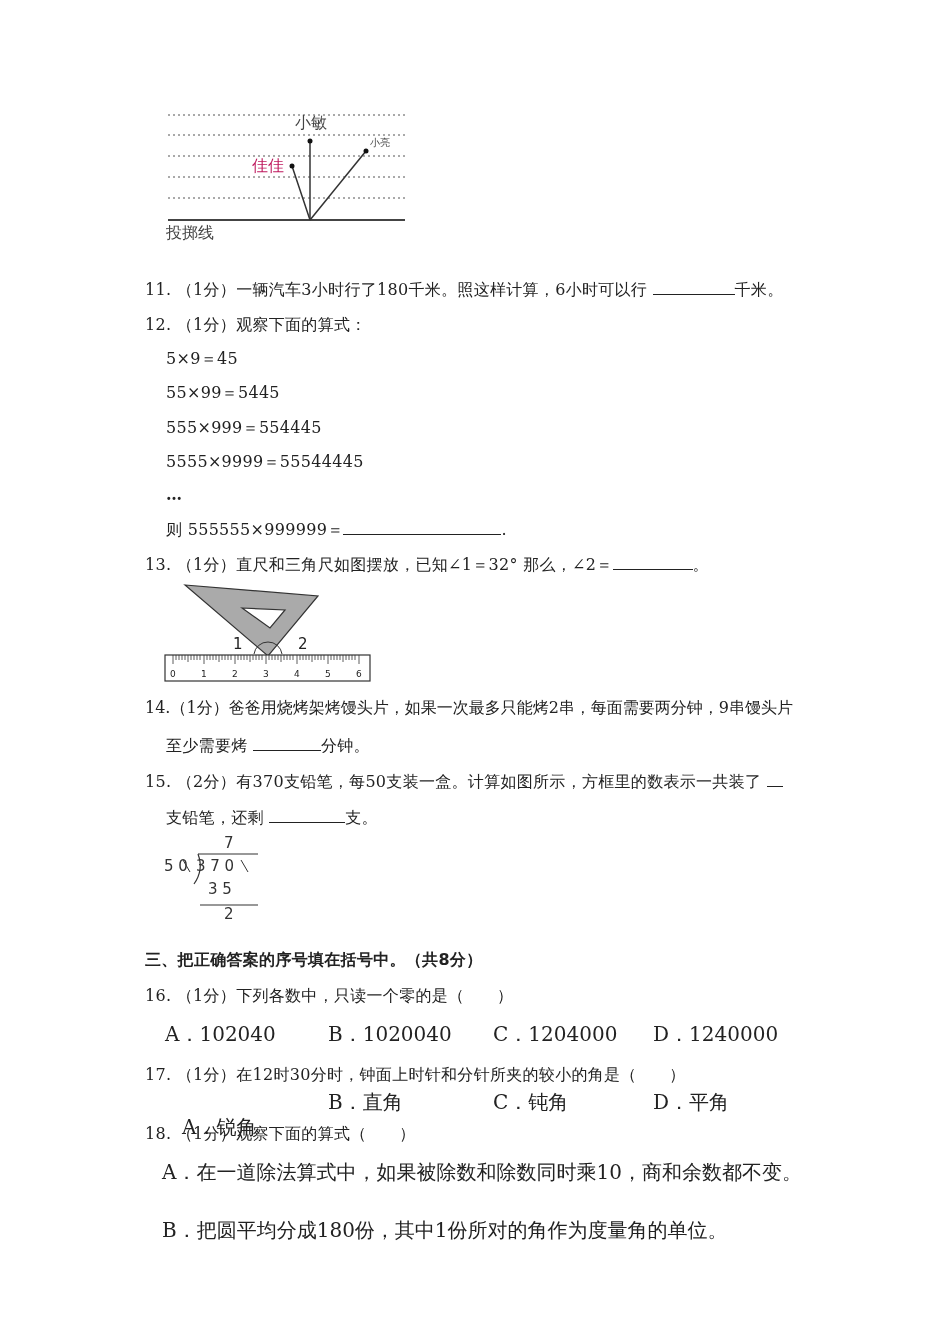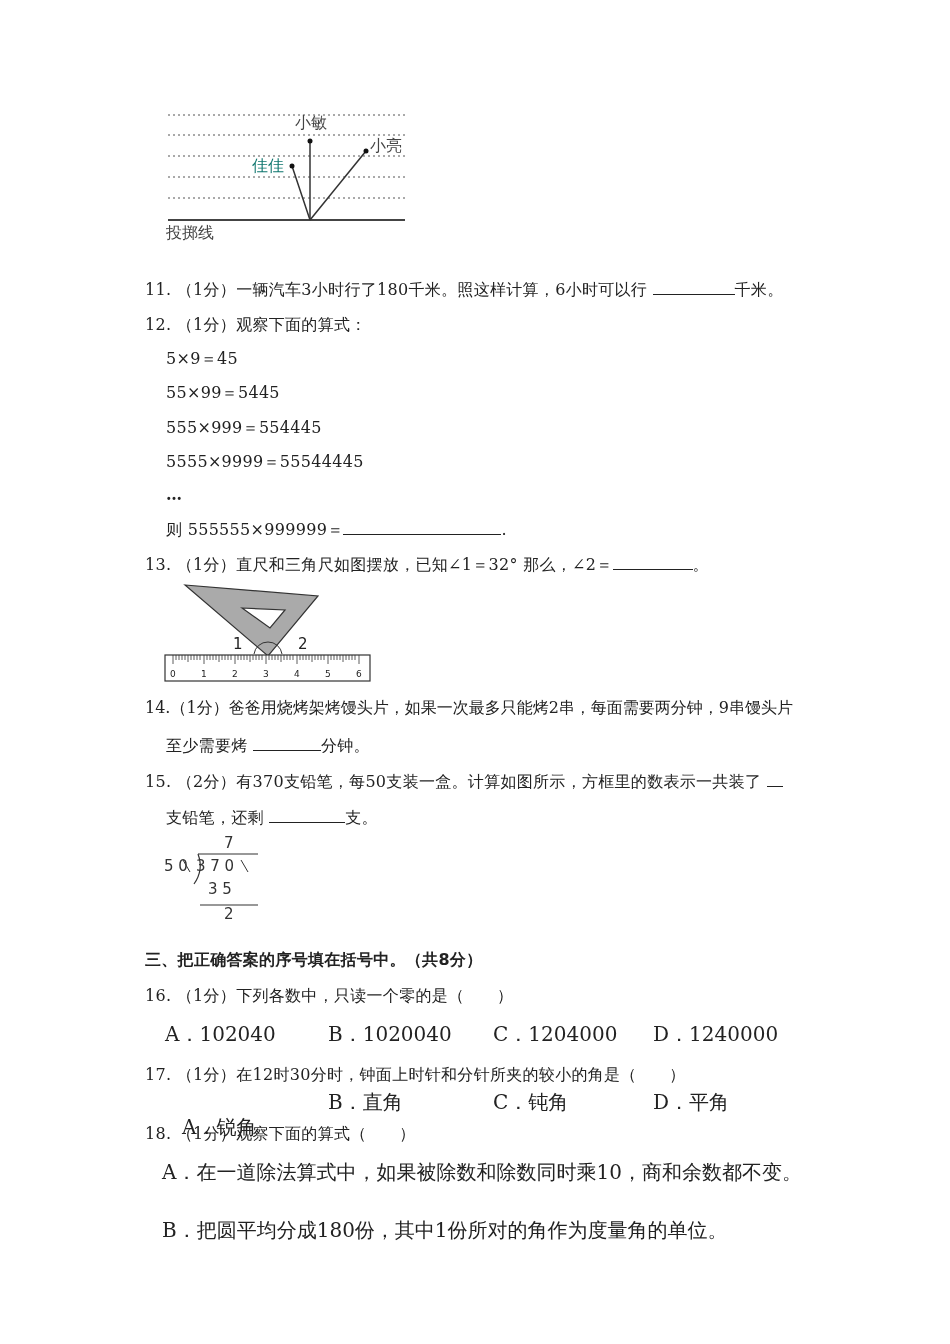--- a/index.html
+++ b/index.html
@@ -27,22 +27,22 @@
     </g>
     <line x1="8" y1="120" x2="245" y2="120" stroke="#444" stroke-width="1.8"></line>
     <line x1="150" y1="120" x2="150" y2="41" stroke="#333" stroke-width="1.5"></line>
     <line x1="150" y1="120" x2="132" y2="66" stroke="#333" stroke-width="1.5"></line>
     <line x1="150" y1="120" x2="206" y2="51" stroke="#333" stroke-width="1.5"></line>
     <circle cx="150" cy="41" r="2.5" fill="#111"></circle>
     <circle cx="132" cy="66" r="2.5" fill="#111"></circle>
     <circle cx="206" cy="51" r="2.5" fill="#111"></circle>
   </svg>
   <span class="abs" style="left:135px; top:13px; font-size:16px; color:#444;">小敏</span>
-  <span class="abs" style="left:210px; top:36px; font-size:16px; color:#444;">小亮</span>
-  <span class="abs" style="left:92px; top:56px; font-size:16px; color:#0f766e;">佳佳</span>
+  <span class="abs" style="left:210px; top:36px; font-size:10px; color:#444;">小亮</span>
+  <span class="abs" style="left:92px; top:56px; font-size:16px; color:#be185d;">佳佳</span>
   <span class="abs" style="left:6px; top:123px; font-size:16px; color:#444;">投掷线</span>
 </div>
 
 <div class="line" style="top:280px;">
   <span>11.</span>
   <span>（1分）</span><span>一辆汽车3小时行了180千米。照这样计算，6小时可以行</span>
   <span class="blank" style="width:82px;"></span><span>千米。</span>
 </div>
 
 <div class="line" style="top:315px;">

